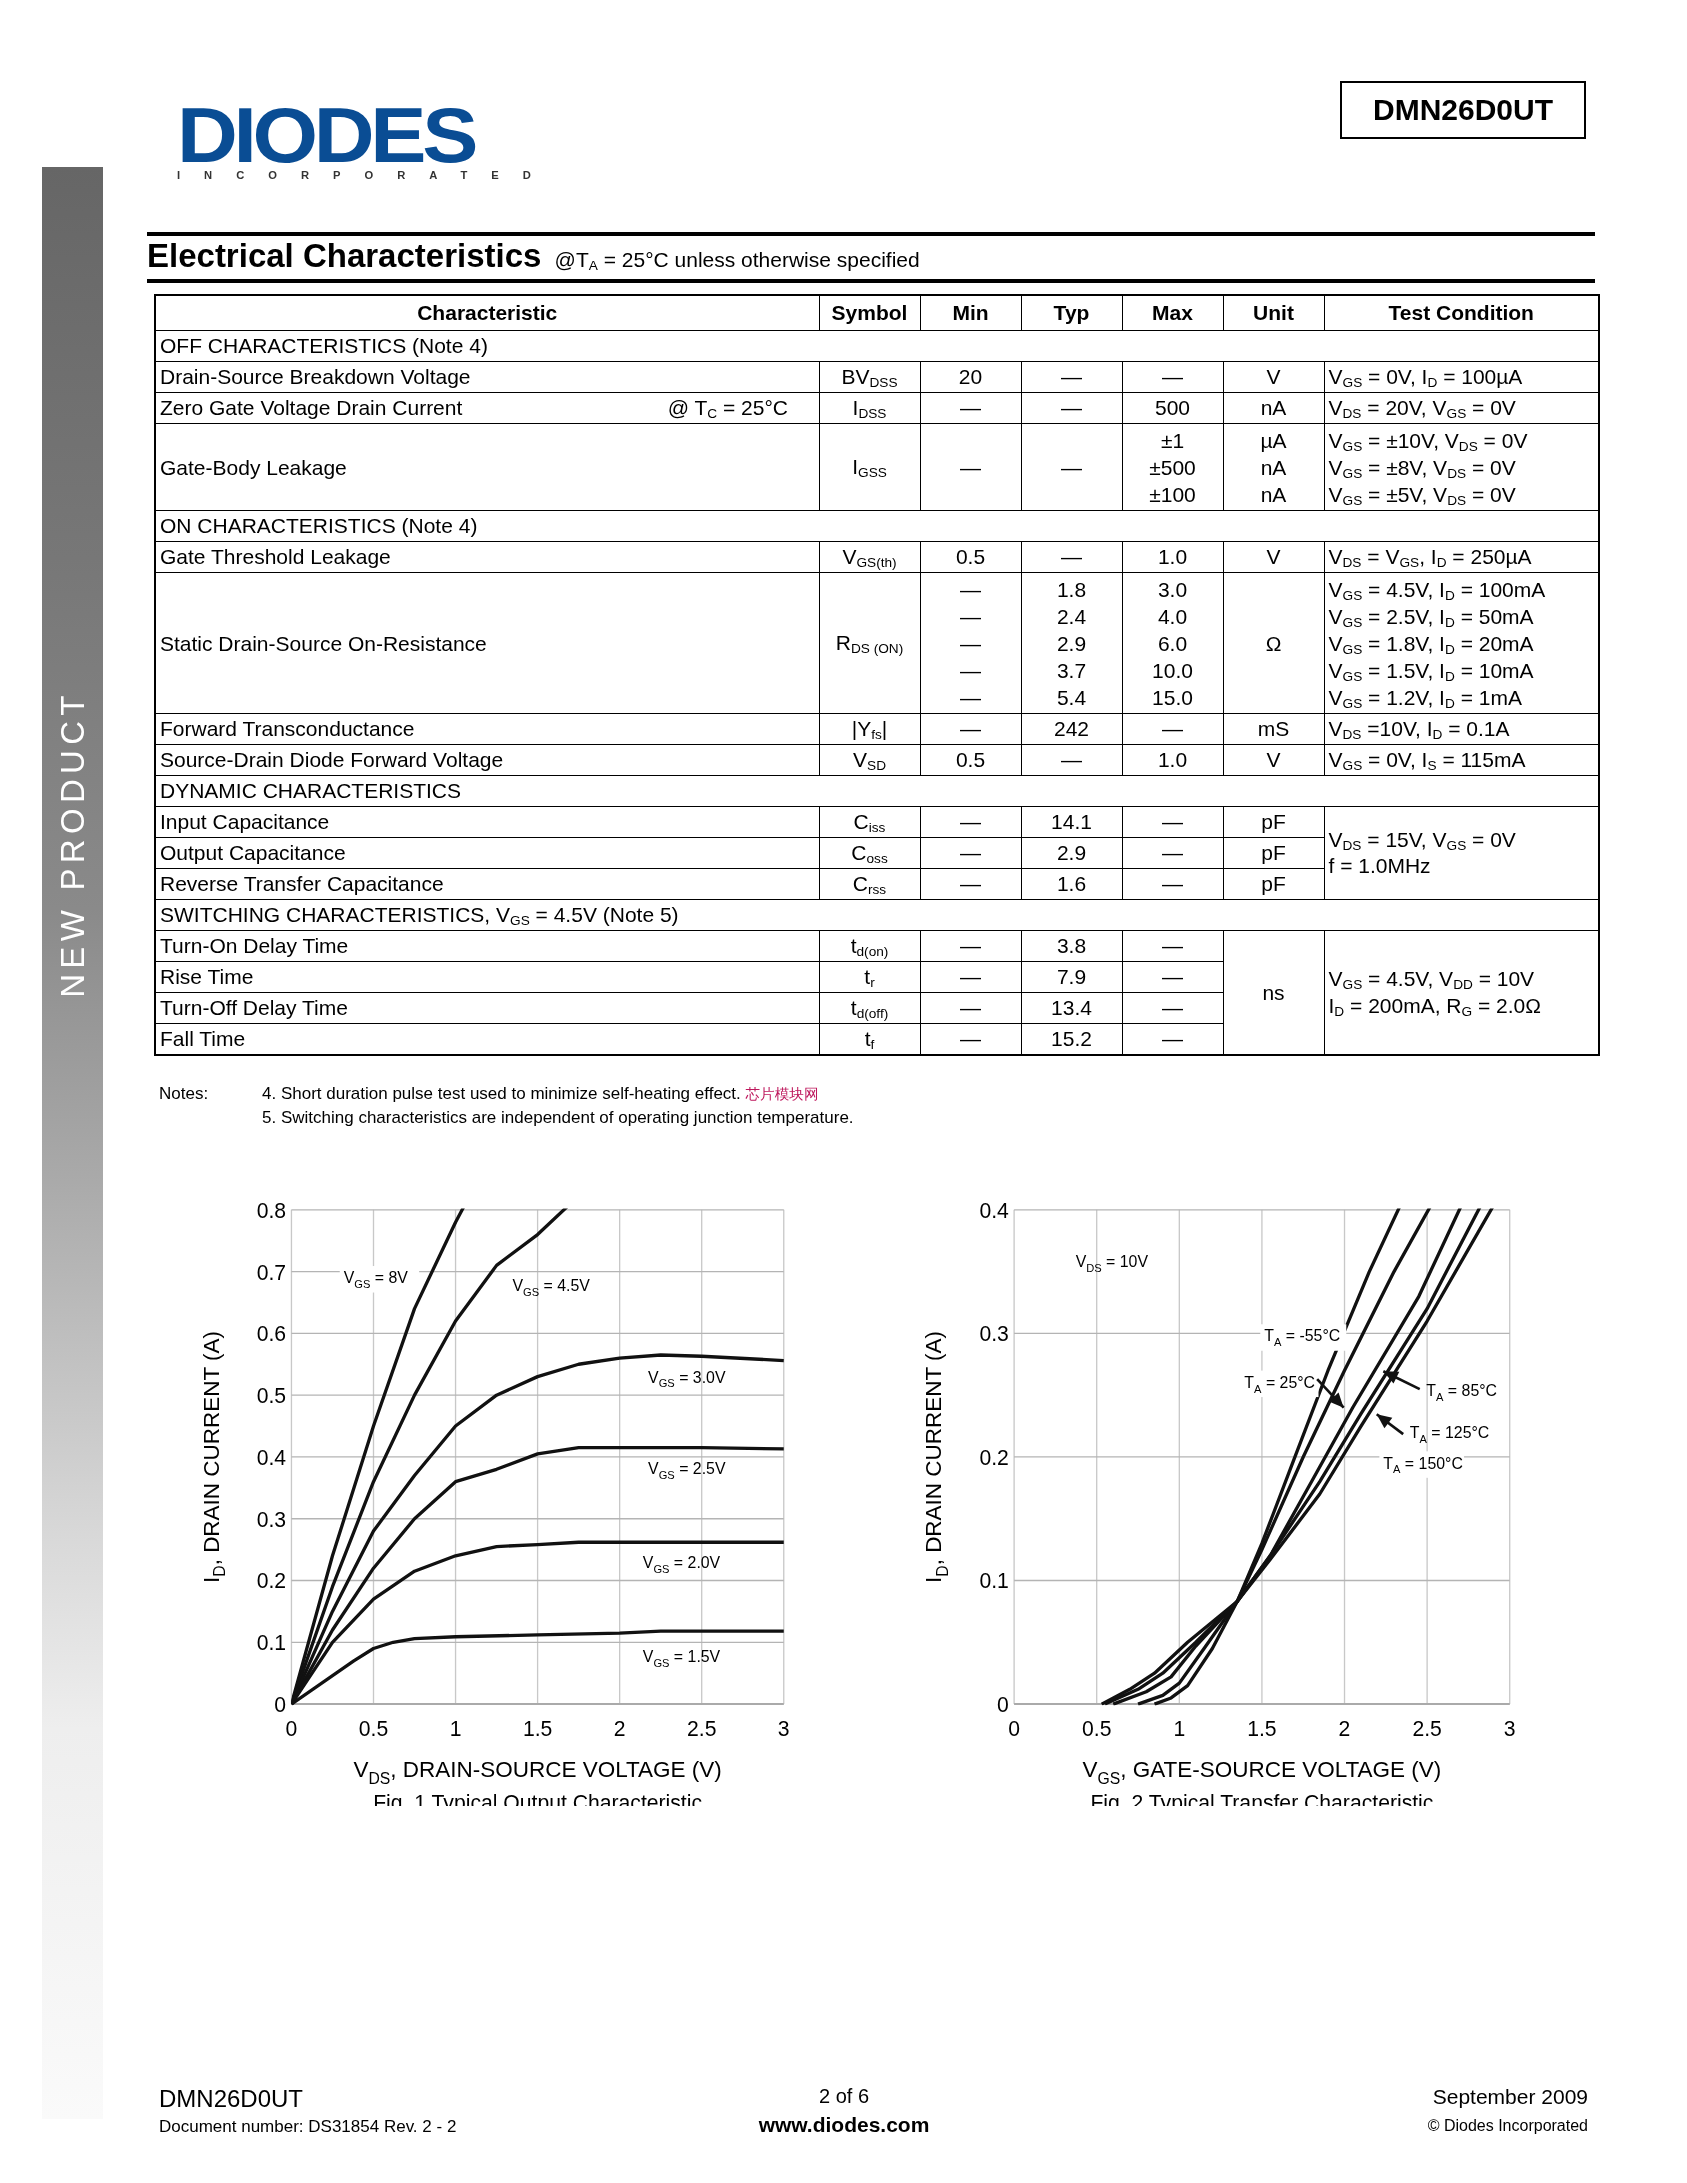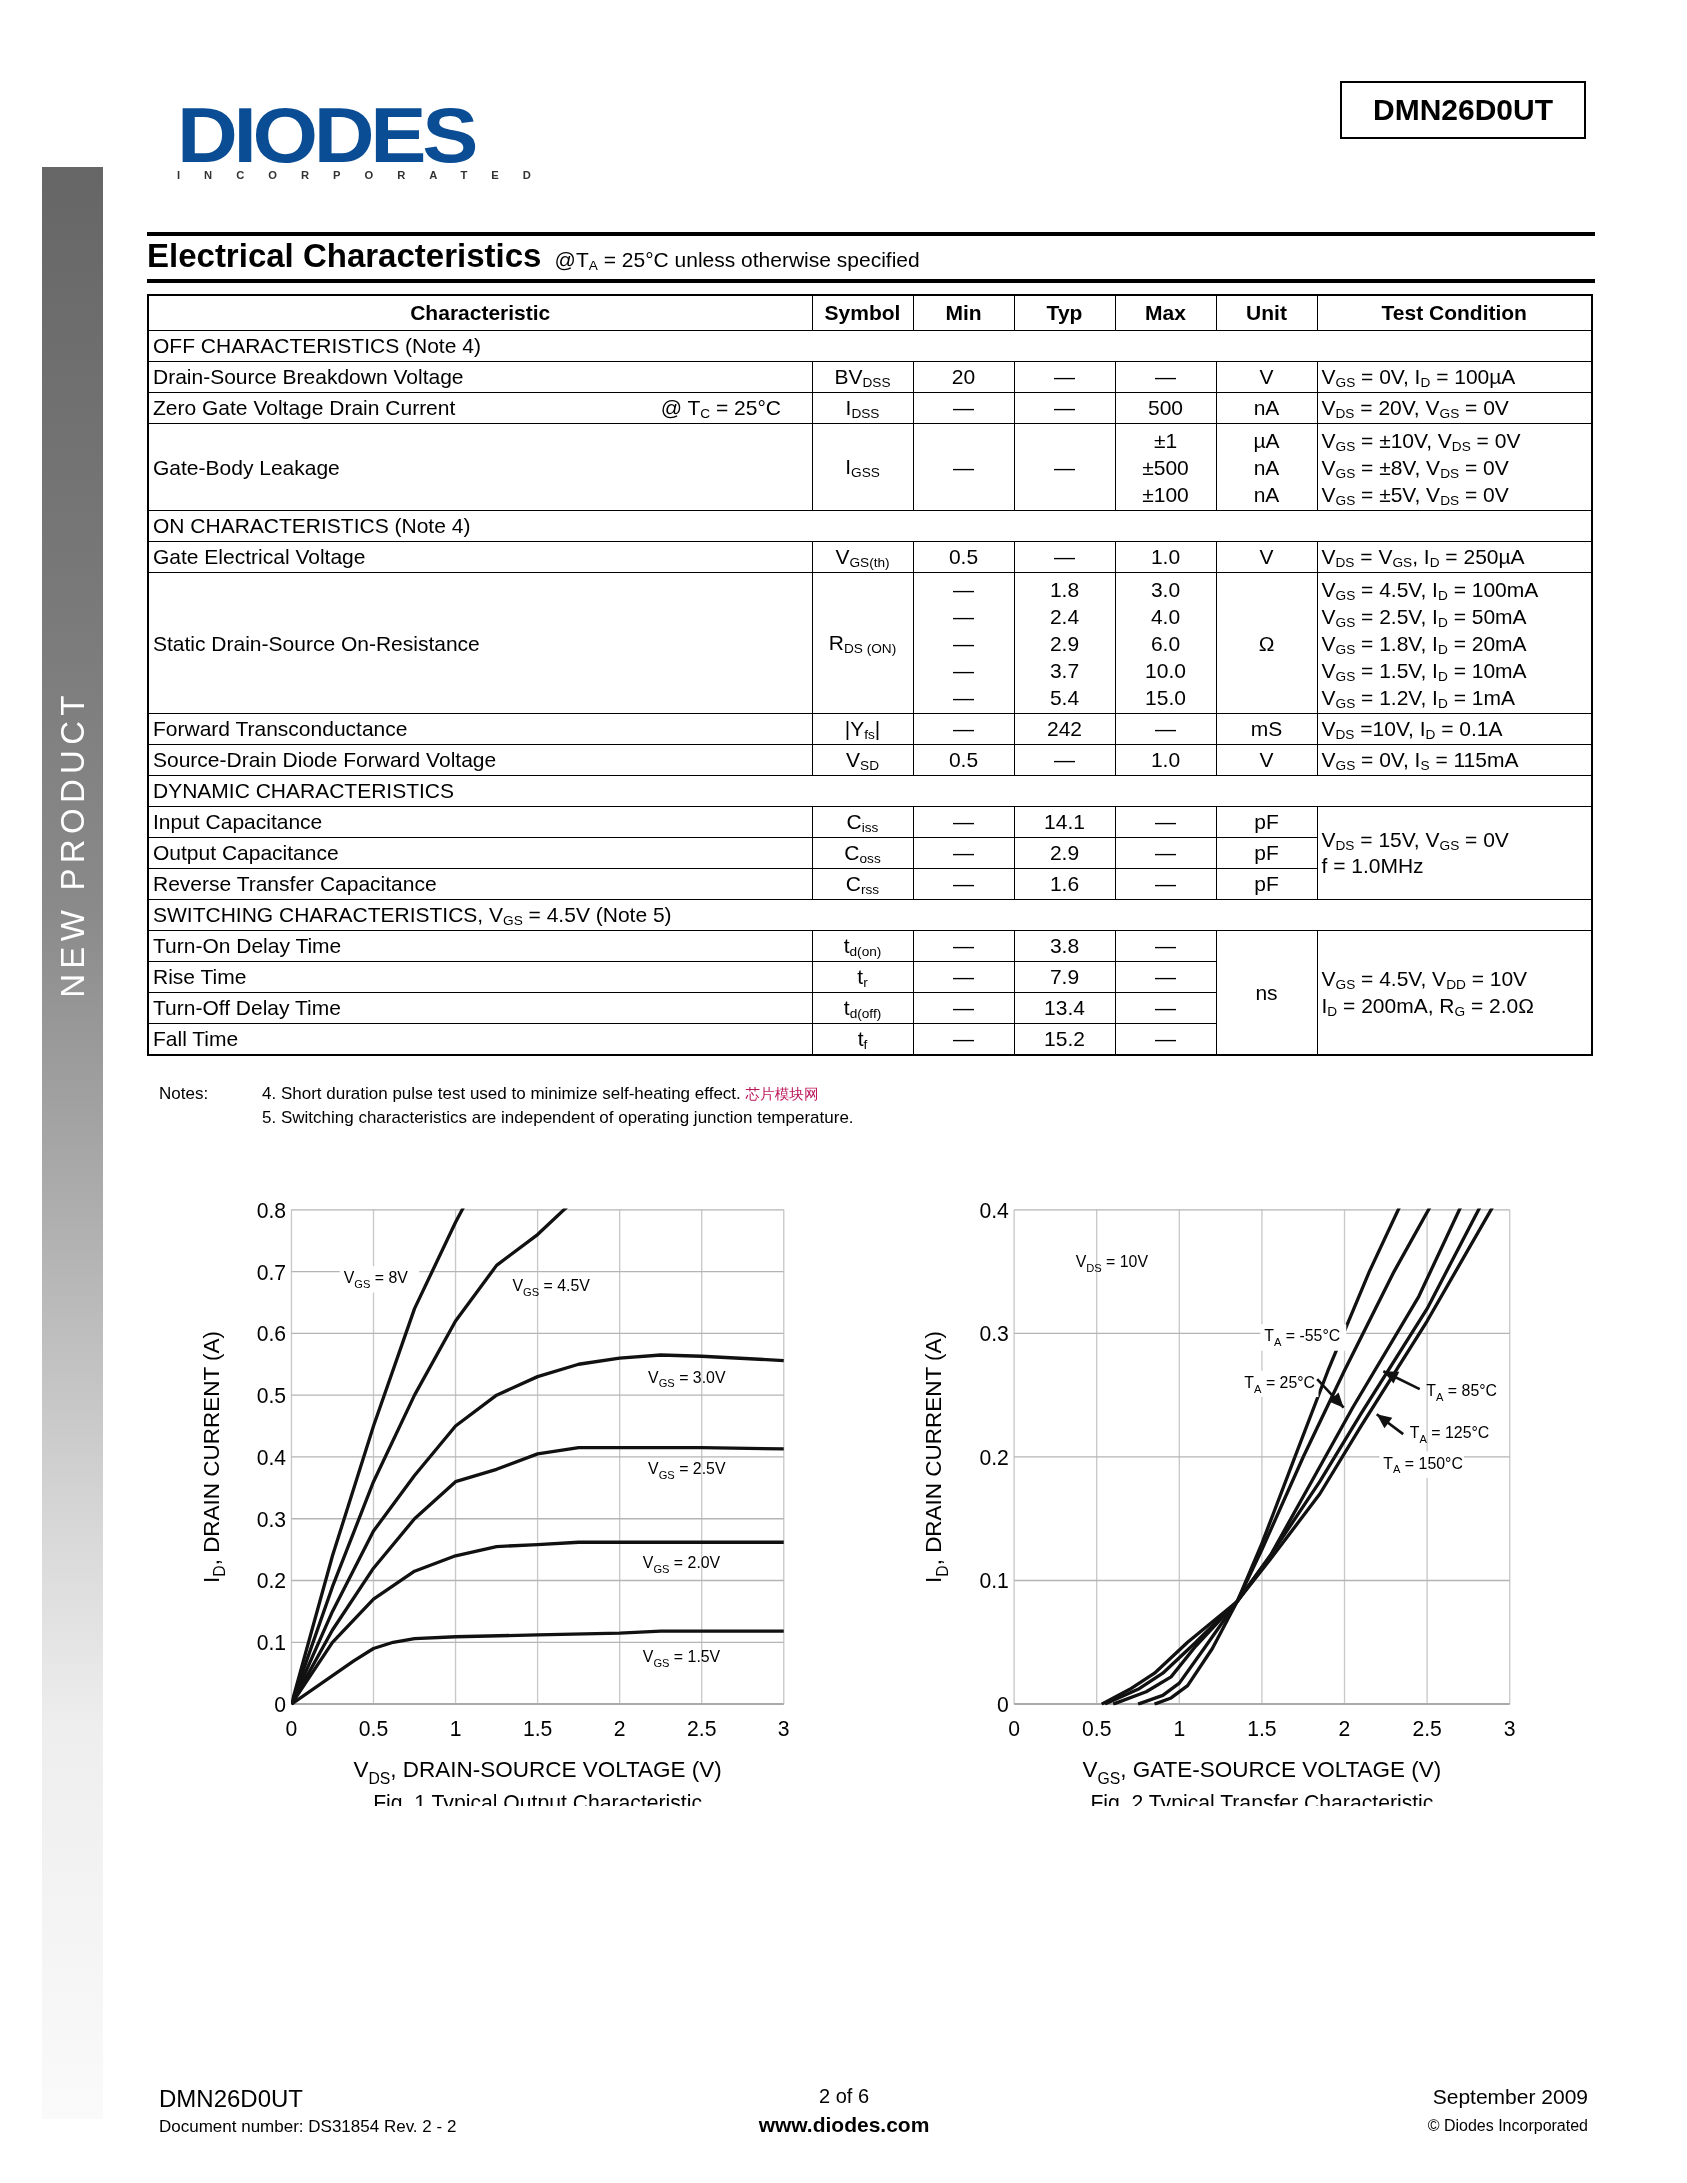--- a/index.html
+++ b/index.html
@@ -7,21 +7,21 @@
   .sidebar{position:absolute;left:42px;top:167px;width:61px;height:1952px;background:linear-gradient(to bottom,#666 0%,#777 20%,#8a8a8a 38%,#aaa 52%,#d8d8d8 70%,#eee 80%,#fafafa 100%);}
   .sidebar-text{position:absolute;left:73px;top:844px;transform:translate(-50%,-50%) rotate(-90deg);color:#fff;font-size:33px;letter-spacing:5.3px;white-space:nowrap;font-family:"Liberation Sans",sans-serif;}
   .logo{position:absolute;left:177px;top:102px;width:298px;}
   .logo-main{font-family:"Liberation Sans",sans-serif;font-weight:bold;font-size:78px;color:#0a4d94;letter-spacing:-4px;line-height:66px;transform:scaleX(1.08);transform-origin:left;}
   .logo-sub{font-size:11.2px;font-weight:bold;color:#333;letter-spacing:24px;margin-top:1.3px;}
   .part-box{position:absolute;left:1340px;top:81px;width:242px;height:54px;border:2px solid #000;display:flex;align-items:center;justify-content:center;font-weight:bold;font-size:30px;}
   .rule{position:absolute;left:147px;width:1448px;height:4px;background:#000;}
   .section-title{position:absolute;left:147px;top:237px;font-size:33px;font-weight:bold;}
   .section-sub{font-size:21px;font-weight:normal;margin-left:13.2px;}
   sub{font-size:65%;vertical-align:-0.25em;line-height:0;}
-  table.ec{position:absolute;left:147px;top:294px;width:1446px;border-collapse:collapse;border:2.6px double #000;font-size:21px;}
+  table.ec{position:absolute;left:154px;top:294px;width:1446px;border-collapse:collapse;border:2.6px double #000;font-size:21px;}
   table.ec td, table.ec th{border:1.3px solid #000;padding:0 4px;height:30px;line-height:26.5px;}
   table.ec th{font-weight:bold;text-align:center;height:34px;}
   .c{text-align:center;}
   .grp td{font-weight:normal;}
   .multi{line-height:27px !important;padding-top:2.6px !important;padding-bottom:2.6px !important;}
   .char-right{float:right;padding-right:26.5px;text-align:right;}
   .notes{position:absolute;left:159px;top:1082px;font-size:17px;line-height:24px;}
   .notes .lbl{display:inline-block;width:103px;}
   .notes .ind{padding-left:103px;}
   .wm{color:#be185d;font-size:14.6px;}
@@ -93,21 +93,21 @@
         <td class="c multi">—</td>
         <td class="c multi">—</td>
         <td class="c multi">±1<br>±500<br>±100</td>
         <td class="c multi">µA<br>nA<br>nA</td>
         <td class=" multi">V<sub>GS</sub> = ±10V, V<sub>DS</sub> = 0V<br>V<sub>GS</sub> = ±8V, V<sub>DS</sub> = 0V<br>V<sub>GS</sub> = ±5V, V<sub>DS</sub> = 0V</td>
       </tr>
   <tr class="grp">
         <td colspan="7">ON CHARACTERISTICS (Note 4)</td>
       </tr>
   <tr>
-        <td>Gate Electrical Voltage</td>
+        <td>Gate Threshold Leakage</td>
         <td class="c">V<sub>GS(th)</sub></td>
         <td class="c">0.5</td>
         <td class="c">—</td>
         <td class="c">1.0</td>
         <td class="c">V</td>
         <td>V<sub>DS</sub> = V<sub>GS</sub>, I<sub>D</sub> = 250µA</td>
       </tr>
   <tr>
         <td class="multi">Static Drain-Source On-Resistance</td>
         <td class="c">R<sub>DS (ON)</sub></td>

